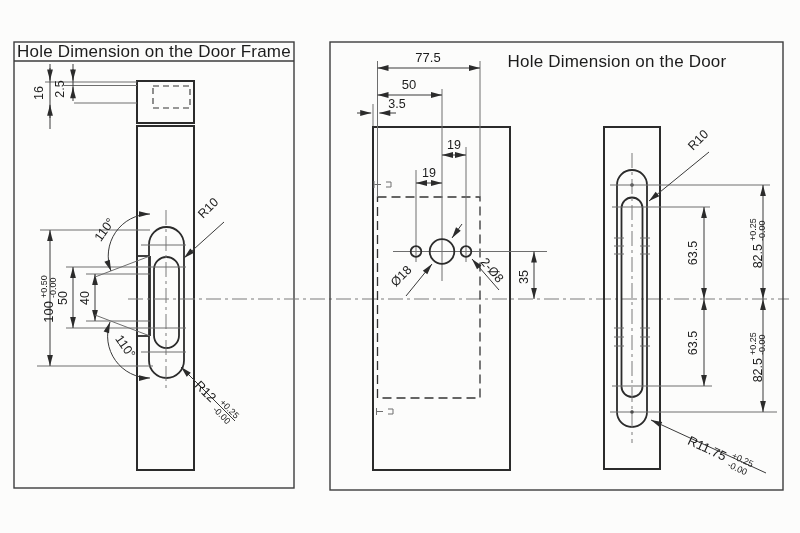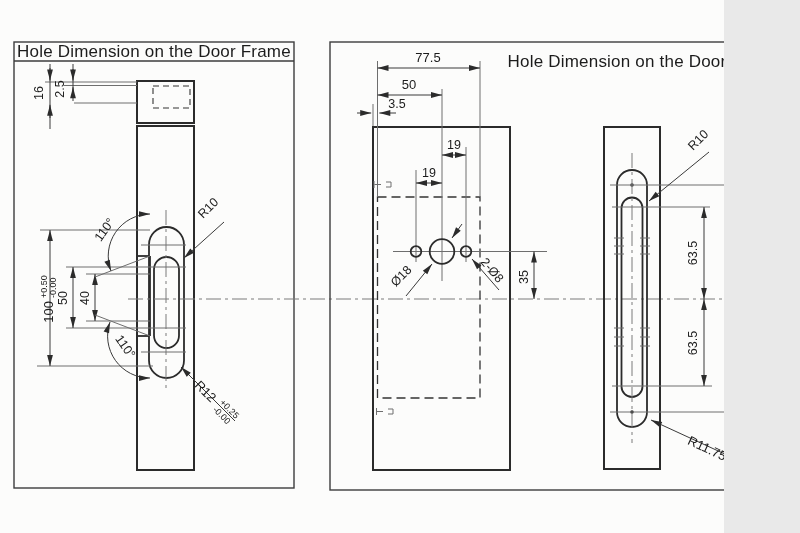--- a/index.html
+++ b/index.html
@@ -1,17 +1,17 @@
 <!DOCTYPE html>
 <html><head>
 <meta charset="utf-8">
 <style>
   html,body{margin:0;padding:0;background:#e9e9e9;}
   .stage{
-    position:relative;width:724px;height:533px;background:#fcfcfb;
+    position:relative;width:800px;height:533px;background:#fcfcfb;
     font-family:"Liberation Sans","DejaVu Sans",sans-serif;overflow:hidden;
   }
   svg{position:absolute;inset:0;}
   svg text{fill:#1c1c1c;font-family:"Liberation Sans","DejaVu Sans",sans-serif;}
   .t-title{font-size:17px;letter-spacing:.2px;}
   .t-dim{font-size:12.5px;}
   .t-dim-s{font-size:13px;}
   .t-tol{font-size:9px;}
   .ln-thick{stroke:#2b2b2b;stroke-width:2;fill:none;}
   .ln-med{stroke:#2b2b2b;stroke-width:1.8;fill:none;}

